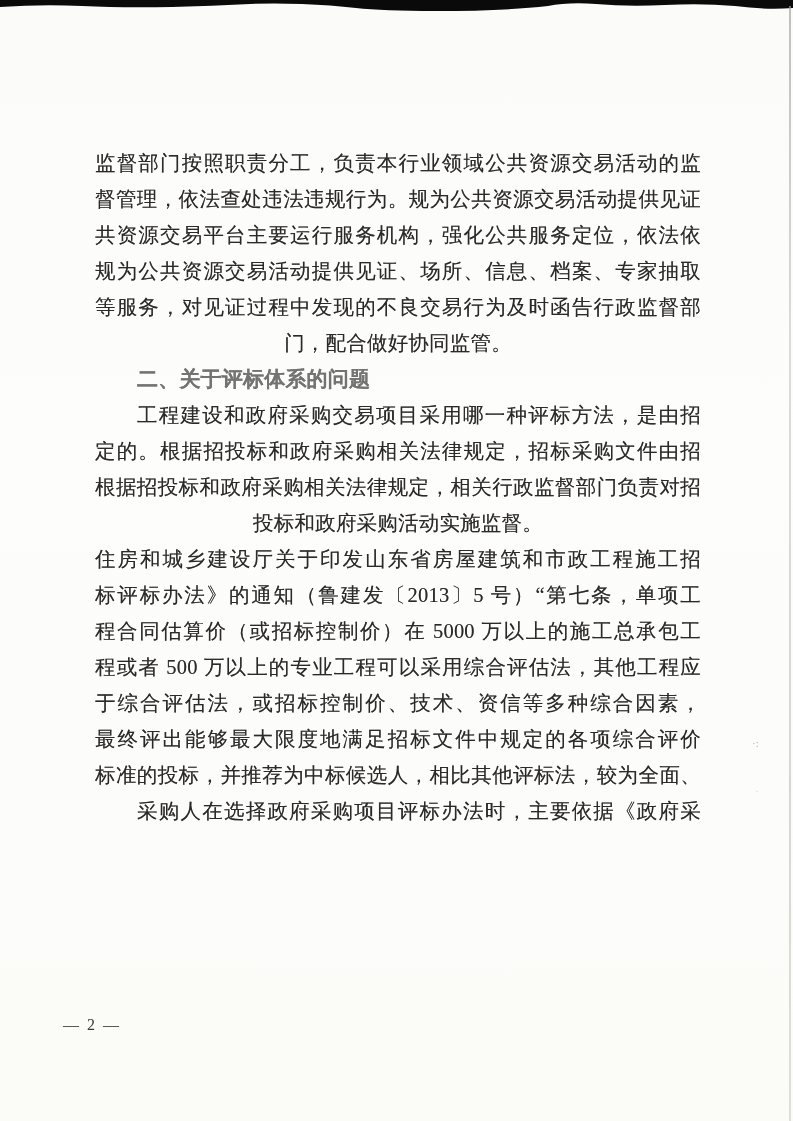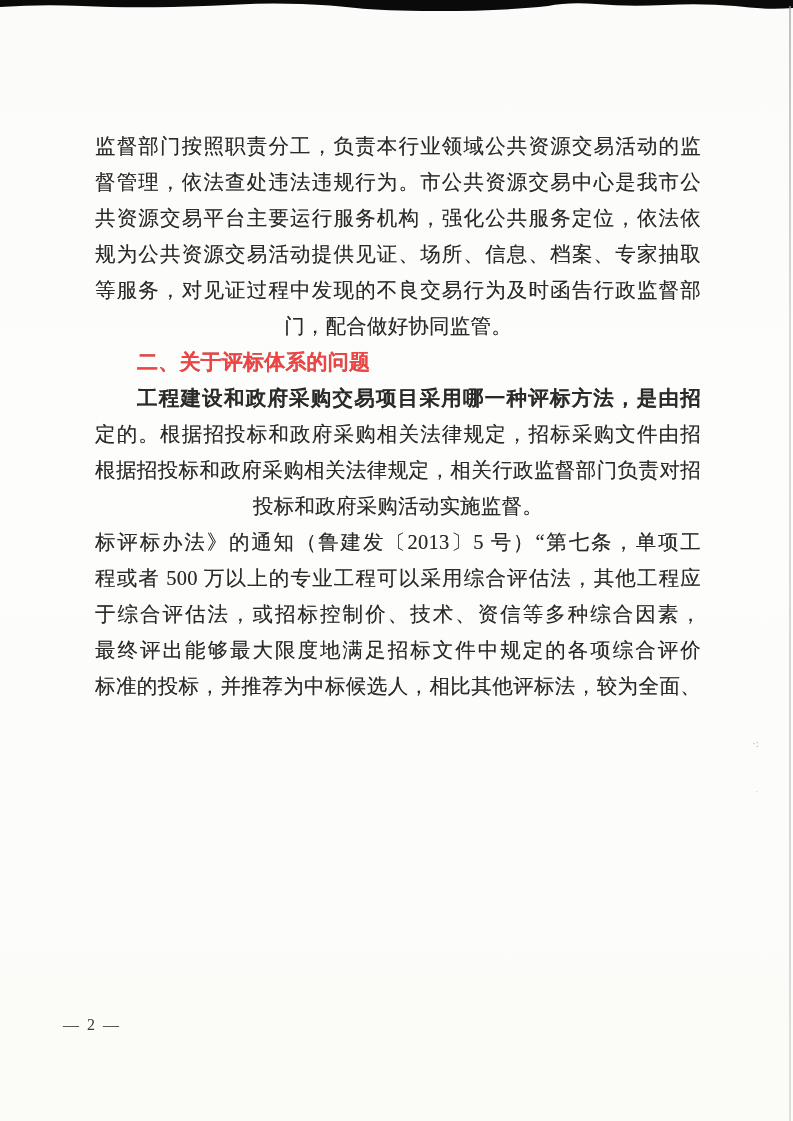--- a/index.html
+++ b/index.html
@@ -42,50 +42,49 @@
   
   .speck {
     position: absolute;
     color: #b5b3ae;
     font-size: 11px;
     line-height: 11px;
   }
   .text-block {
     position: absolute;
     left: 95px;
-    top: 128px;
+    top: 145px;
     width: 606px;
     color: #2b2a28;
   }
   .line {
     height: 36px;
     line-height: 36px;
     font-size: 20.5px;
     letter-spacing: 0.2px;
     
     text-shadow: 0 0 0.4px rgba(60,58,55,0.55);
   }
   .fill {
     text-align: justify;
     text-align-last: justify;
   }
   .para-end {
     text-align: center;
   }
   .indent {
     text-indent: 42px;
-    font-weight: bold;
   }
   .heading {
     font-family: "Liberation Sans", "DejaVu Sans", sans-serif;
     font-weight: bold;
     font-size: 21px;
     text-indent: 42px;
     text-align: left;
-    color: #ef4444;
+    color: #737373;
   }
   .page-footer {
     position: absolute;
     left: 63px;
     top: 1016px;
     font-size: 16px;
     letter-spacing: 2px;
     color: #3a3937;
     font-family: "Liberation Serif", "DejaVu Serif", serif;
   }
@@ -99,35 +98,38 @@
   <path d="M0,0 H793 V8 Q765,10 735,6 Q702,3 665,5 Q628,7 596,4 Q568,2 548,6 Q505,11 435,11 Q383,11 356,8 Q331,5 302,4 Q272,3 250,4 Q212,6 172,7 Q122,8 82,6 Q42,4 0,7 Z" fill="#0a0a0a"></path>
 </svg>
 
 <div class="right-edge-line"></div>
 <div class="speck" style="left:752px; top:738px;">·:</div>
 <div class="speck" style="left:755px; top:786px; opacity:.5;">·</div>
 
 <div class="text-block">
 
   <div class="line fill">监督部门按照职责分工，负责本行业领域公共资源交易活动的监</div>
-  <div class="line fill">督管理，依法查处违法违规行为。市公共资源交易中心是我市公</div>
+  <div class="line fill">督管理，依法查处违法违规行为。规为公共资源交易活动提供见证</div>
   <div class="line fill">共资源交易平台主要运行服务机构，强化公共服务定位，依法依</div>
   <div class="line fill">规为公共资源交易活动提供见证、场所、信息、档案、专家抽取</div>
   <div class="line fill">等服务，对见证过程中发现的不良交易行为及时函告行政监督部</div>
   <div class="line para-end">门，配合做好协同监管。</div>
 
   <div class="line heading">二、关于评标体系的问题</div>
 
   <div class="line fill indent">工程建设和政府采购交易项目采用哪一种评标方法，是由招</div>
   <div class="line fill">定的。根据招投标和政府采购相关法律规定，招标采购文件由招</div>
   <div class="line fill">根据招投标和政府采购相关法律规定，相关行政监督部门负责对招</div>
   <div class="line para-end">投标和政府采购活动实施监督。</div>
 
+  <div class="line fill">住房和城乡建设厅关于印发山东省房屋建筑和市政工程施工招</div>
   <div class="line fill">标评标办法》的通知（鲁建发〔2013〕5 号）“第七条，单项工</div>
+  <div class="line fill">程合同估算价（或招标控制价）在 5000 万以上的施工总承包工</div>
   <div class="line fill">程或者 500 万以上的专业工程可以采用综合评估法，其他工程应</div>
   <div class="line fill">于综合评估法，或招标控制价、技术、资信等多种综合因素，</div>
   <div class="line fill">最终评出能够最大限度地满足招标文件中规定的各项综合评价</div>
   <div class="line fill">标准的投标，并推荐为中标候选人，相比其他评标法，较为全面、</div>
 
+  <div class="line fill indent">采购人在选择政府采购项目评标办法时，主要依据《政府采</div>
 
 </div>
 
 <div class="page-footer">— 2 —</div>
 
 </body></html>

